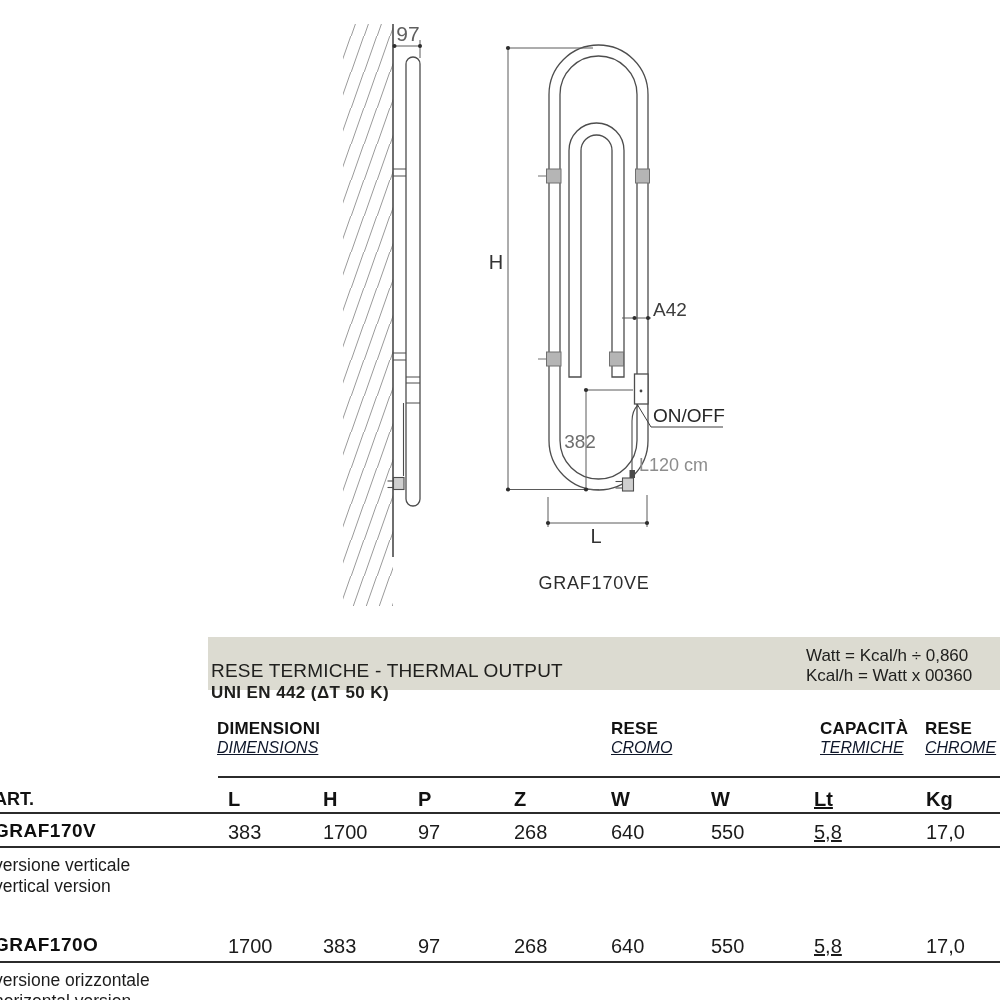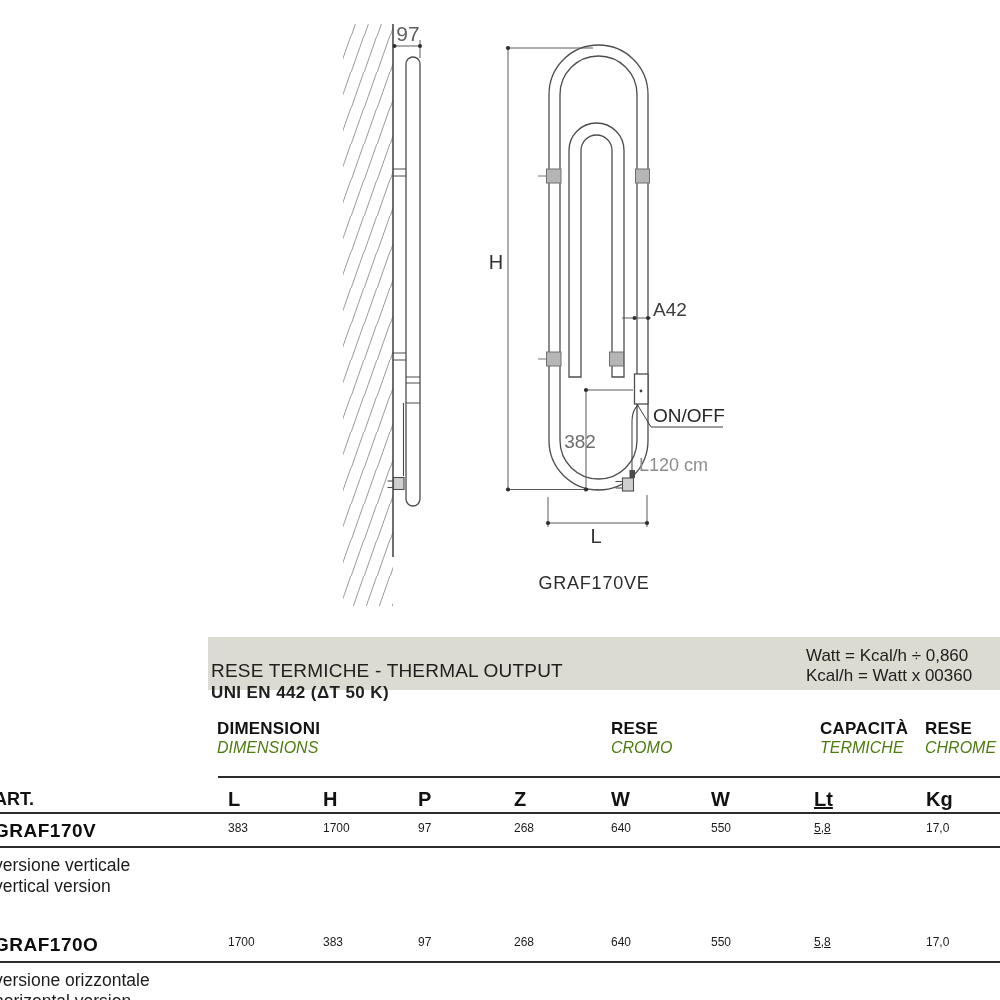--- a/index.html
+++ b/index.html
@@ -9,24 +9,24 @@
   svg text{font-family:"Liberation Sans",sans-serif;}
 
   
   .band{position:absolute;left:208px;top:637px;width:792px;height:53px;background:#dcdbd1;}
   .band-title{position:absolute;left:3px;top:11px;font-size:19px;line-height:21px;color:#20201e;letter-spacing:.2px;white-space:nowrap;margin-top:12px;}
   .band-sub{font-size:17px;font-weight:bold;letter-spacing:.4px;margin-top:1px;}
   .band-formulas{position:absolute;left:598px;top:9px;font-size:17px;line-height:20px;color:#20201e;white-space:nowrap;}
 
   
   .ghead{position:absolute;font-size:17px;font-weight:bold;letter-spacing:.2px;color:#121212;line-height:19px;white-space:normal;}
-  .ghead .en{font-weight:normal;font-style:italic;font-size:16px;letter-spacing:0;color:#4d7c0f;}
+  .ghead .en{font-weight:normal;font-style:italic;font-size:16px;letter-spacing:0;color:#0f172a;text-decoration:underline;}
   .rule{position:absolute;height:2px;background:#2b2b2b;}
   .col{position:absolute;top:788px;font-size:20px;font-weight:bold;color:#121212;white-space:nowrap;}
-  .cell{position:absolute;font-size:12px;color:#1b1b1b;white-space:nowrap;}
+  .cell{position:absolute;font-size:20px;color:#1b1b1b;white-space:nowrap;}
   .artname{font-weight:bold;font-size:19px;letter-spacing:.5px;color:#0e0e0e;}
   .caption{position:absolute;left:-6px;font-size:17.5px;color:#1c1c1c;white-space:nowrap;}
   .ca{left:-6px;} .c0{left:228px;} .c1{left:323px;} .c2{left:418px;} .c3{left:514px;}
   .c4{left:611px;} .c5{left:711px;} .c6{left:814px;text-decoration:underline;} .c7{left:926px;text-align:center;}
 </style>
 </head>
 <body>
 
 <div id="page">
 

